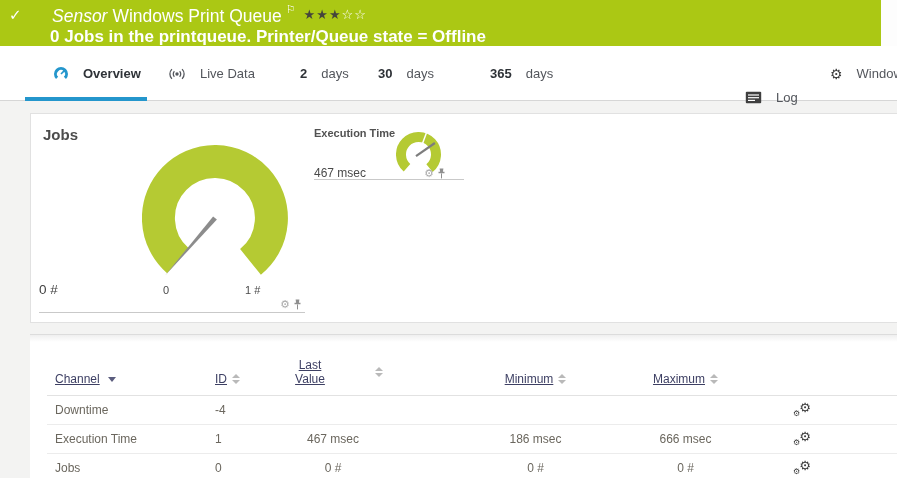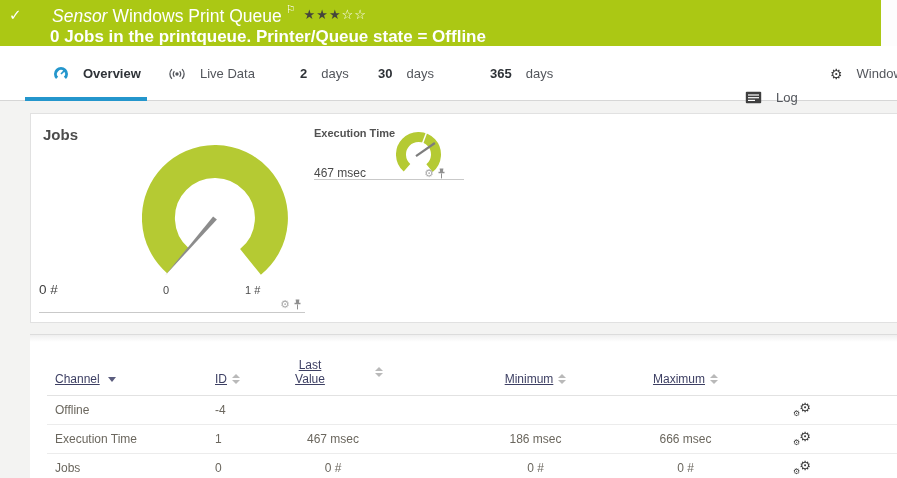--- a/index.html
+++ b/index.html
@@ -205,21 +205,21 @@
             <span class="arr-up"></span>
             <span class="arr-dn"></span>
           </span>
       </div>
       <div></div>
         <div></div>
         <div></div>
     </div>
 
     <div class="trow">
-      <div class="pad8 c-left">Offline</div>
+      <div class="pad8 c-left">Downtime</div>
       <div class="c-left">-4</div>
       <div class="c-center"></div>
       <div></div>
       <div class="c-center"></div>
       <div class="c-center"></div>
       <div></div>
       <div class="edit-icon c-center">
         <span class="big glyph">⚙</span>
         <span class="small glyph">⚙</span>
       </div>

